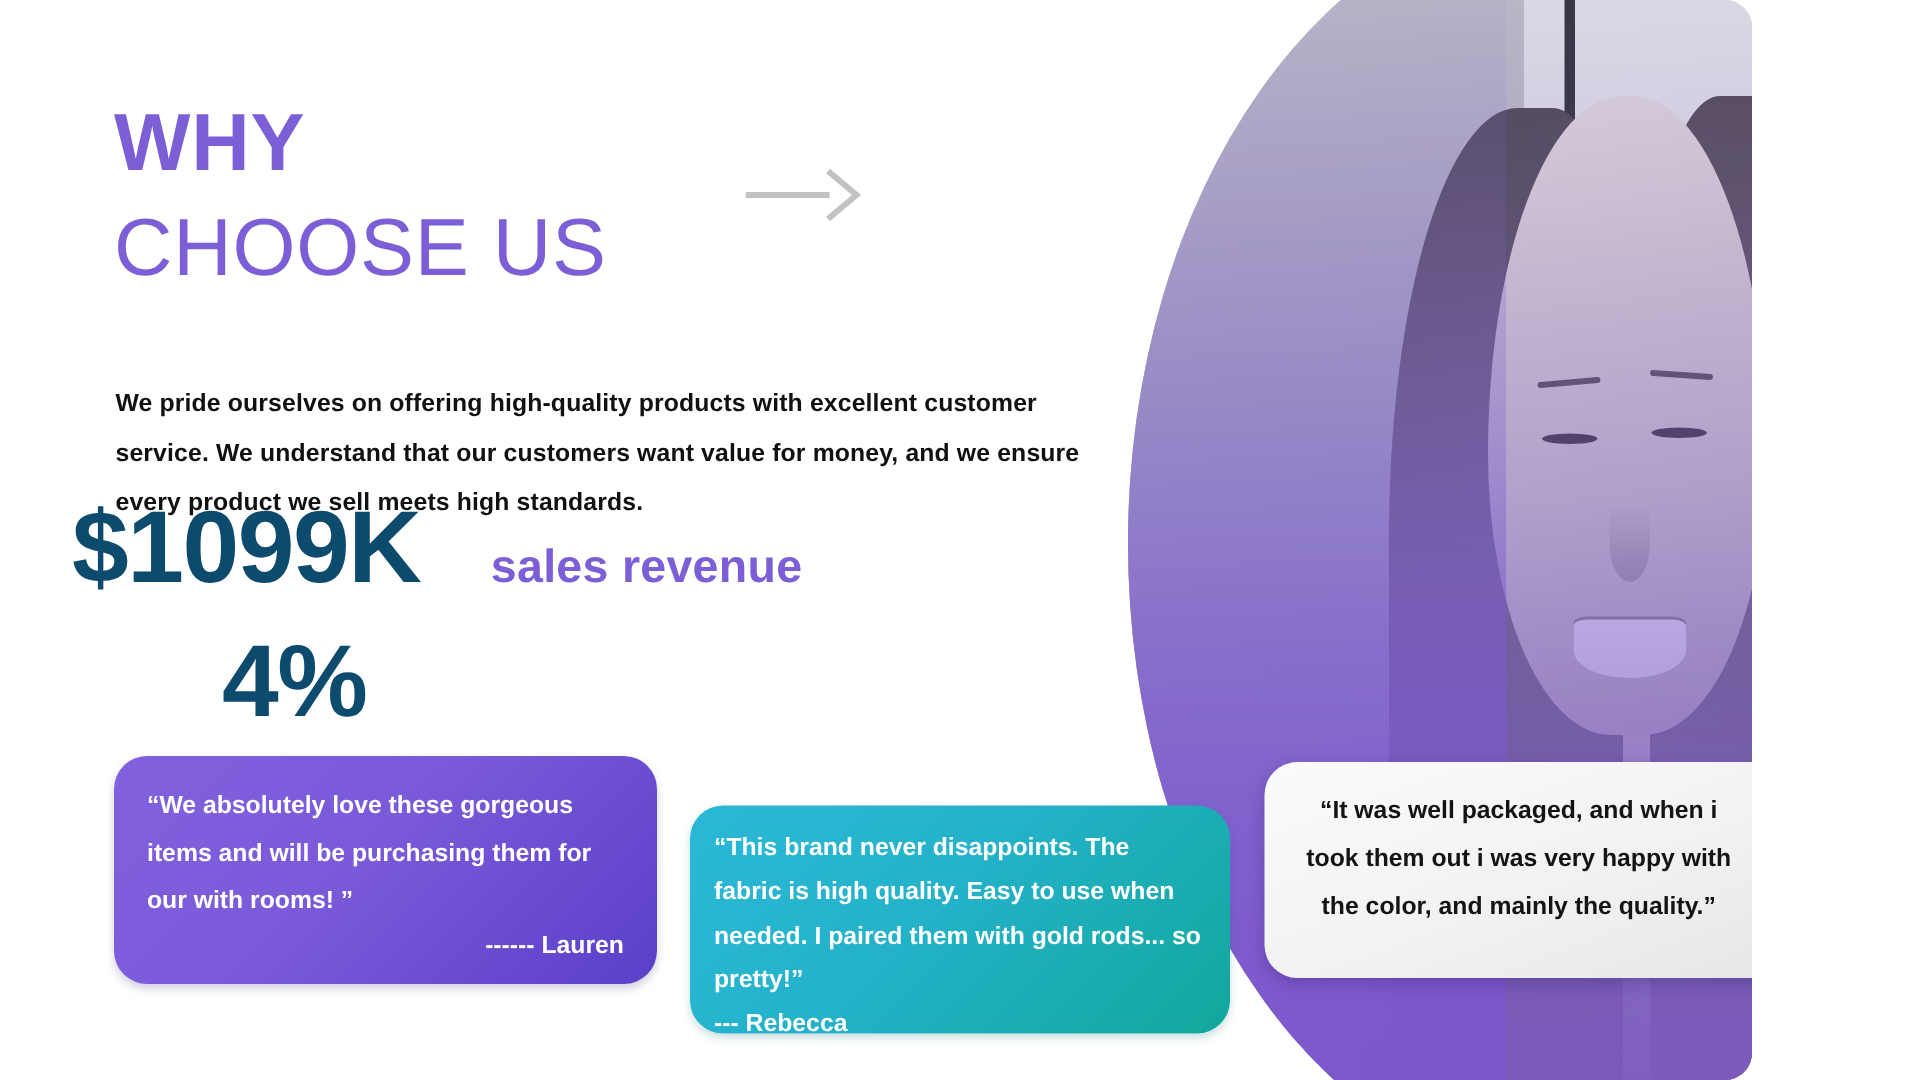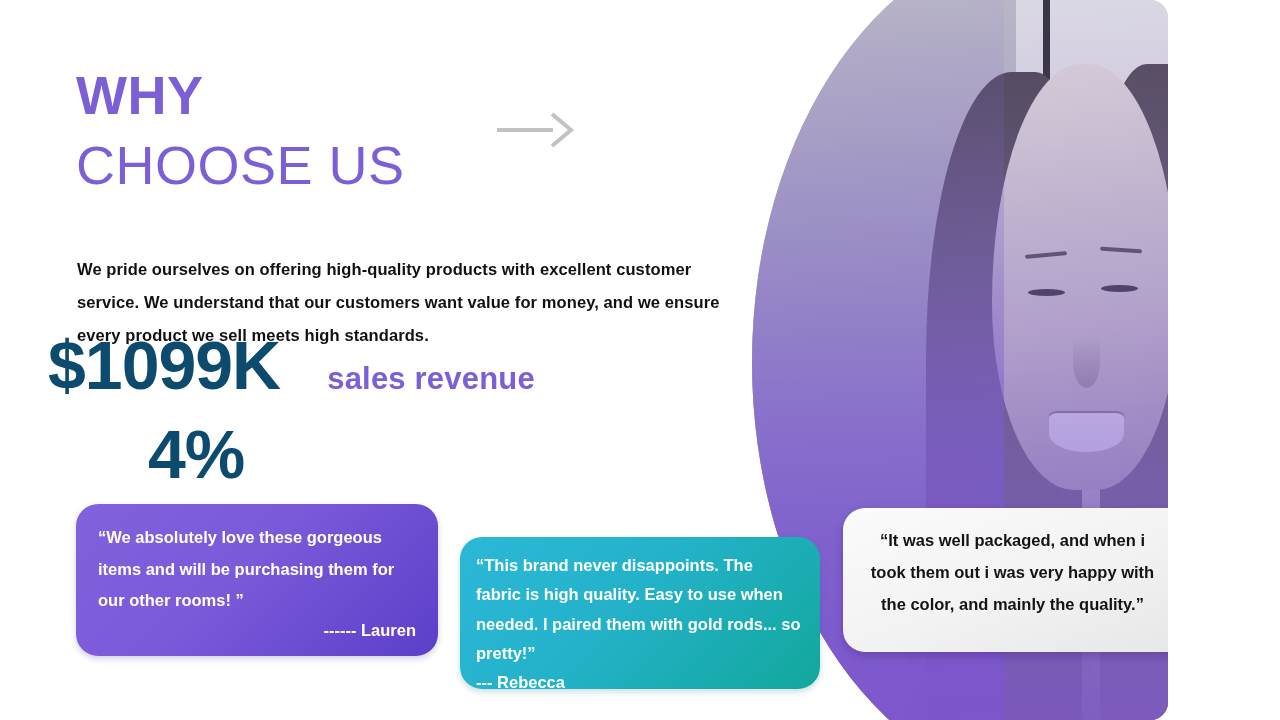--- a/index.html
+++ b/index.html
@@ -267,21 +267,21 @@
     <div class="stat-row r1">
       <span class="stat-num">$1099K</span>
       <span class="stat-lbl">sales revenue</span>
     </div>
     <div class="stat-row r2">
       <span class="stat-num">4%</span>
     </div>
   </div>
 
   <div class="card card-1">
-    <span class="quote-text">“We absolutely love these gorgeous items and will be purchasing them for our other rooms! ”</span>
+    <span class="quote-text">“We absolutely love these gorgeous items and will be purchasing them for our with rooms! ”</span>
     <span class="attrib">------ Lauren</span>
   </div>
 
   <div class="card card-2">
     <span class="quote-text">“This brand never disappoints. The fabric is high quality. Easy to use when needed. I paired them with gold rods... so pretty!”</span><span class="inline-attrib">---  Rebecca</span>
   </div>
 
   <div class="card card-3">
     <span class="quote-text">“It was well packaged, and when i took them out i was very happy with the color, and mainly the quality.”</span>
   </div>

